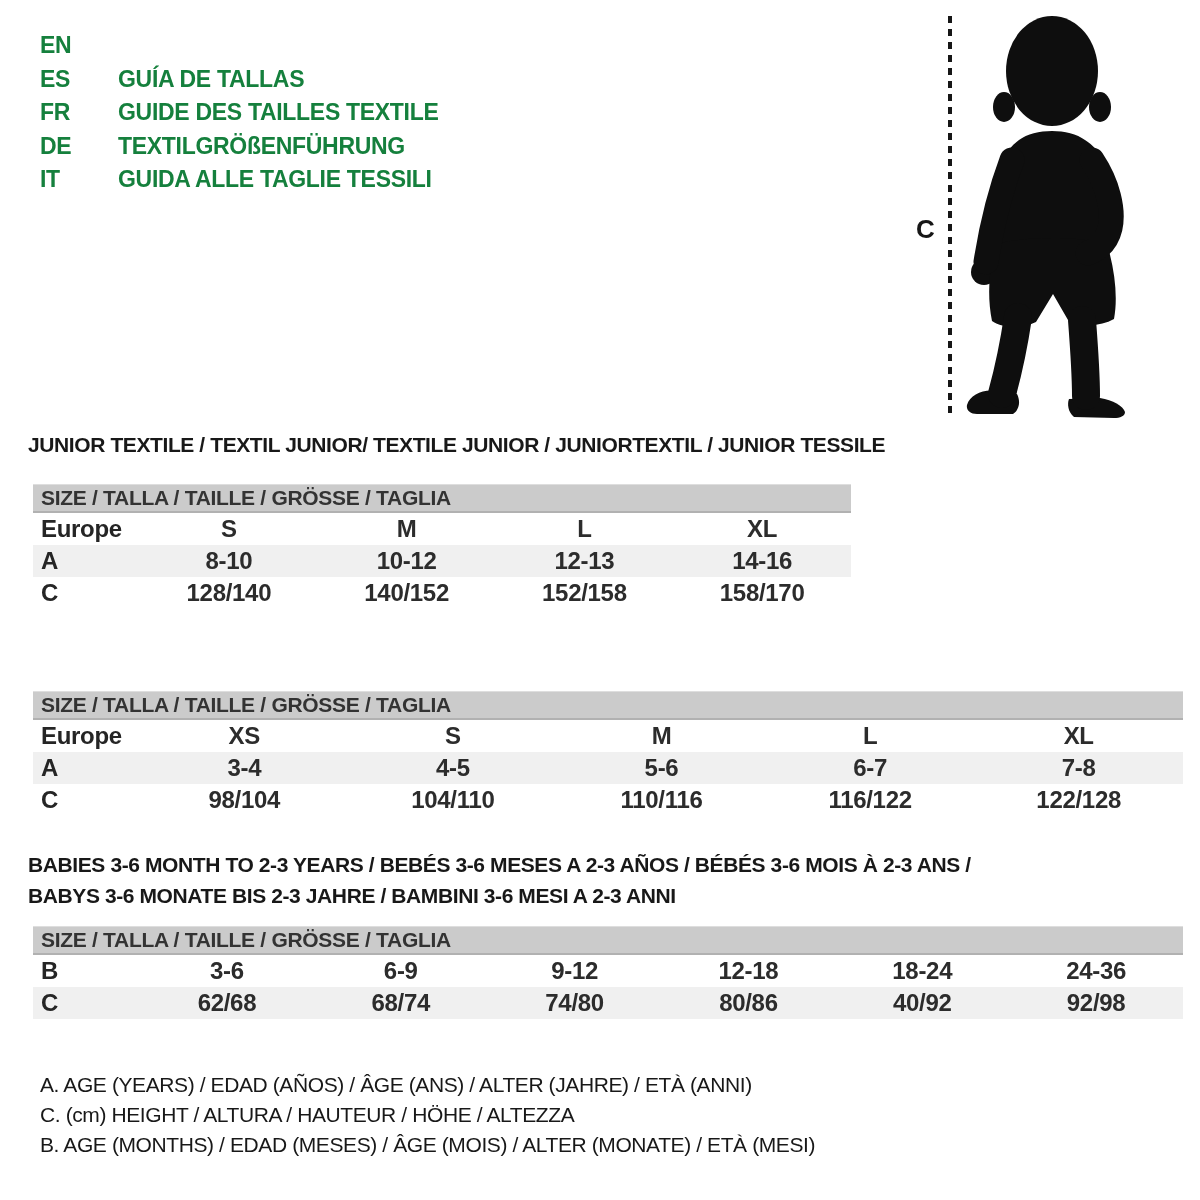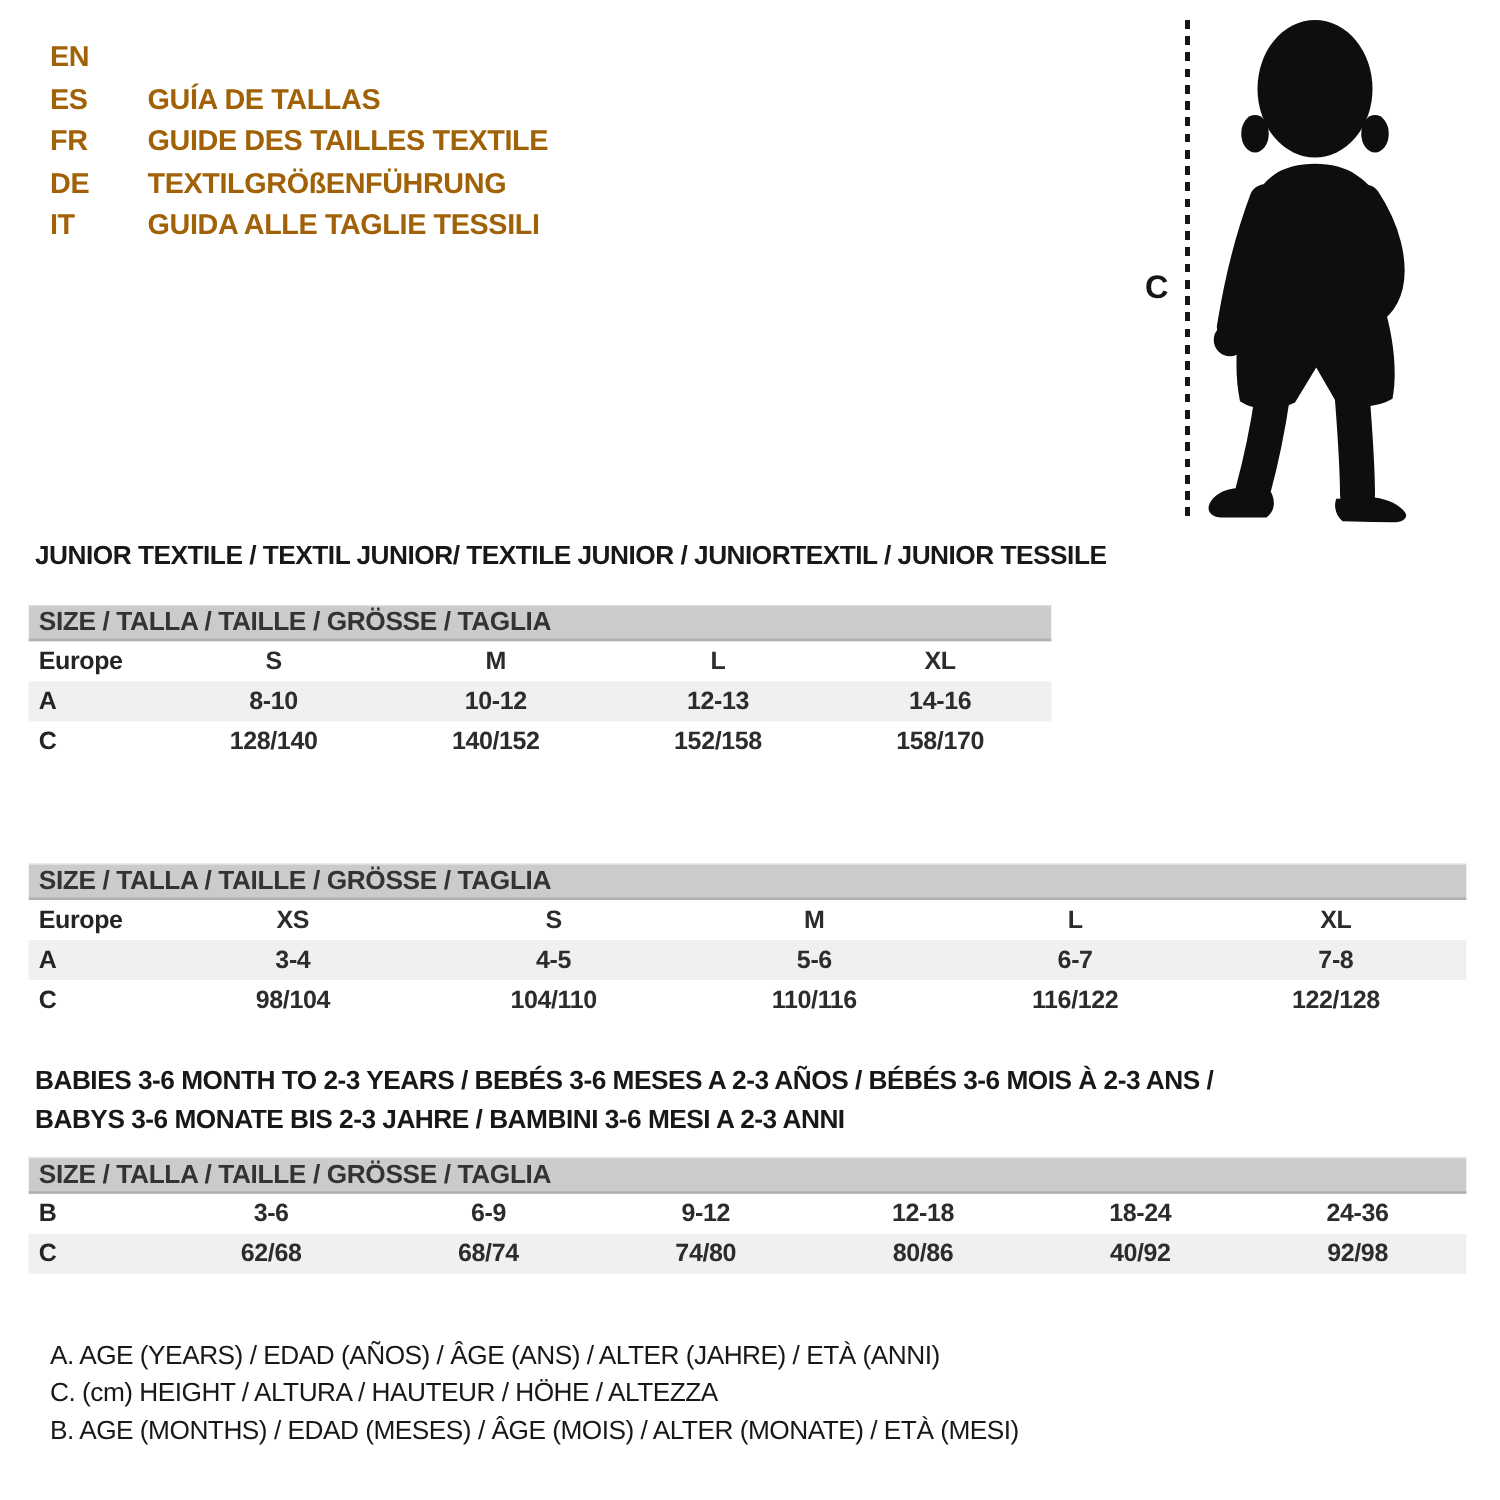--- a/index.html
+++ b/index.html
@@ -4,21 +4,21 @@
 <style>
   html, body { margin:0; padding:0; background:#ffffff; }
   .page {
     position:relative; width:1200px; height:1200px; background:#ffffff;
     font-family:"Liberation Sans", sans-serif; color:#1c1c1c; overflow:hidden;
   }
   
   .lang-list { position:absolute; left:40px; top:29px; }
   .lang-row { display:flex; height:33.5px; align-items:center; }
   .lang-code, .lang-label {
-    font-weight:bold; font-size:23px; letter-spacing:-0.3px; color:#a16207;
+    font-weight:bold; font-size:23px; letter-spacing:-0.3px; color:#15803d;
   }
   .lang-code { width:78px; }
   
   .measure-line {
     position:absolute; left:948px; top:16px; width:4px; height:400px;
     background:repeating-linear-gradient(to bottom, #161616 0 7px, transparent 7px 13px);
   }
   .measure-label {
     position:absolute; left:916px; top:214px; font-weight:bold; font-size:26px; color:#161616;
   }
@@ -26,31 +26,31 @@
   
   .sec-title {
     position:absolute; left:28px; font-weight:bold; font-size:21px;
     letter-spacing:-0.4px; color:#181818; white-space:nowrap;
   }
   .t1 { top:433px; }
   .t2 { top:641px; }
   .t3 { top:849px; line-height:31px; white-space:normal; width:980px; }
   .sub-a { font-size:14px; vertical-align:-4px; font-weight:bold; }
   
-  .size-table { position:absolute; left:23px; }
+  .size-table { position:absolute; left:33px; }
   .junior   { top:484px; width:818px; }
   .children { top:691px; width:1150px; }
   .babies   { top:926px; width:1150px; }
   .size-bar {
     box-sizing:border-box; height:29px; background:#cbcbcb;
     border-top:1px solid #dedede; border-bottom:2px solid #b1b1b1;
     display:flex; align-items:center; padding-left:8px;
     font-weight:bold; font-size:21px; letter-spacing:-0.3px; color:#333333;
   }
-  .trow { display:grid; height:32px; align-items:center; font-size:20px; letter-spacing:-0.3px; }
+  .trow { display:grid; height:32px; align-items:center; font-size:24px; letter-spacing:-0.3px; }
   .cols4 { grid-template-columns:107px repeat(4, 1fr); }
   .cols5 { grid-template-columns:107px repeat(5, 1fr); }
   .cols6 { grid-template-columns:107px repeat(6, 1fr); }
   .trow .lbl  { padding-left:8px; font-weight:bold; color:#252525; }
   .trow .cell { text-align:center; font-weight:bold; color:#2c2c2c; }
   .alt { background:#f0f0f0; }
   
   .legend { position:absolute; left:40px; top:1070px; }
   .legend-line {
     height:30px; line-height:30px; font-weight:normal; font-size:21px;

